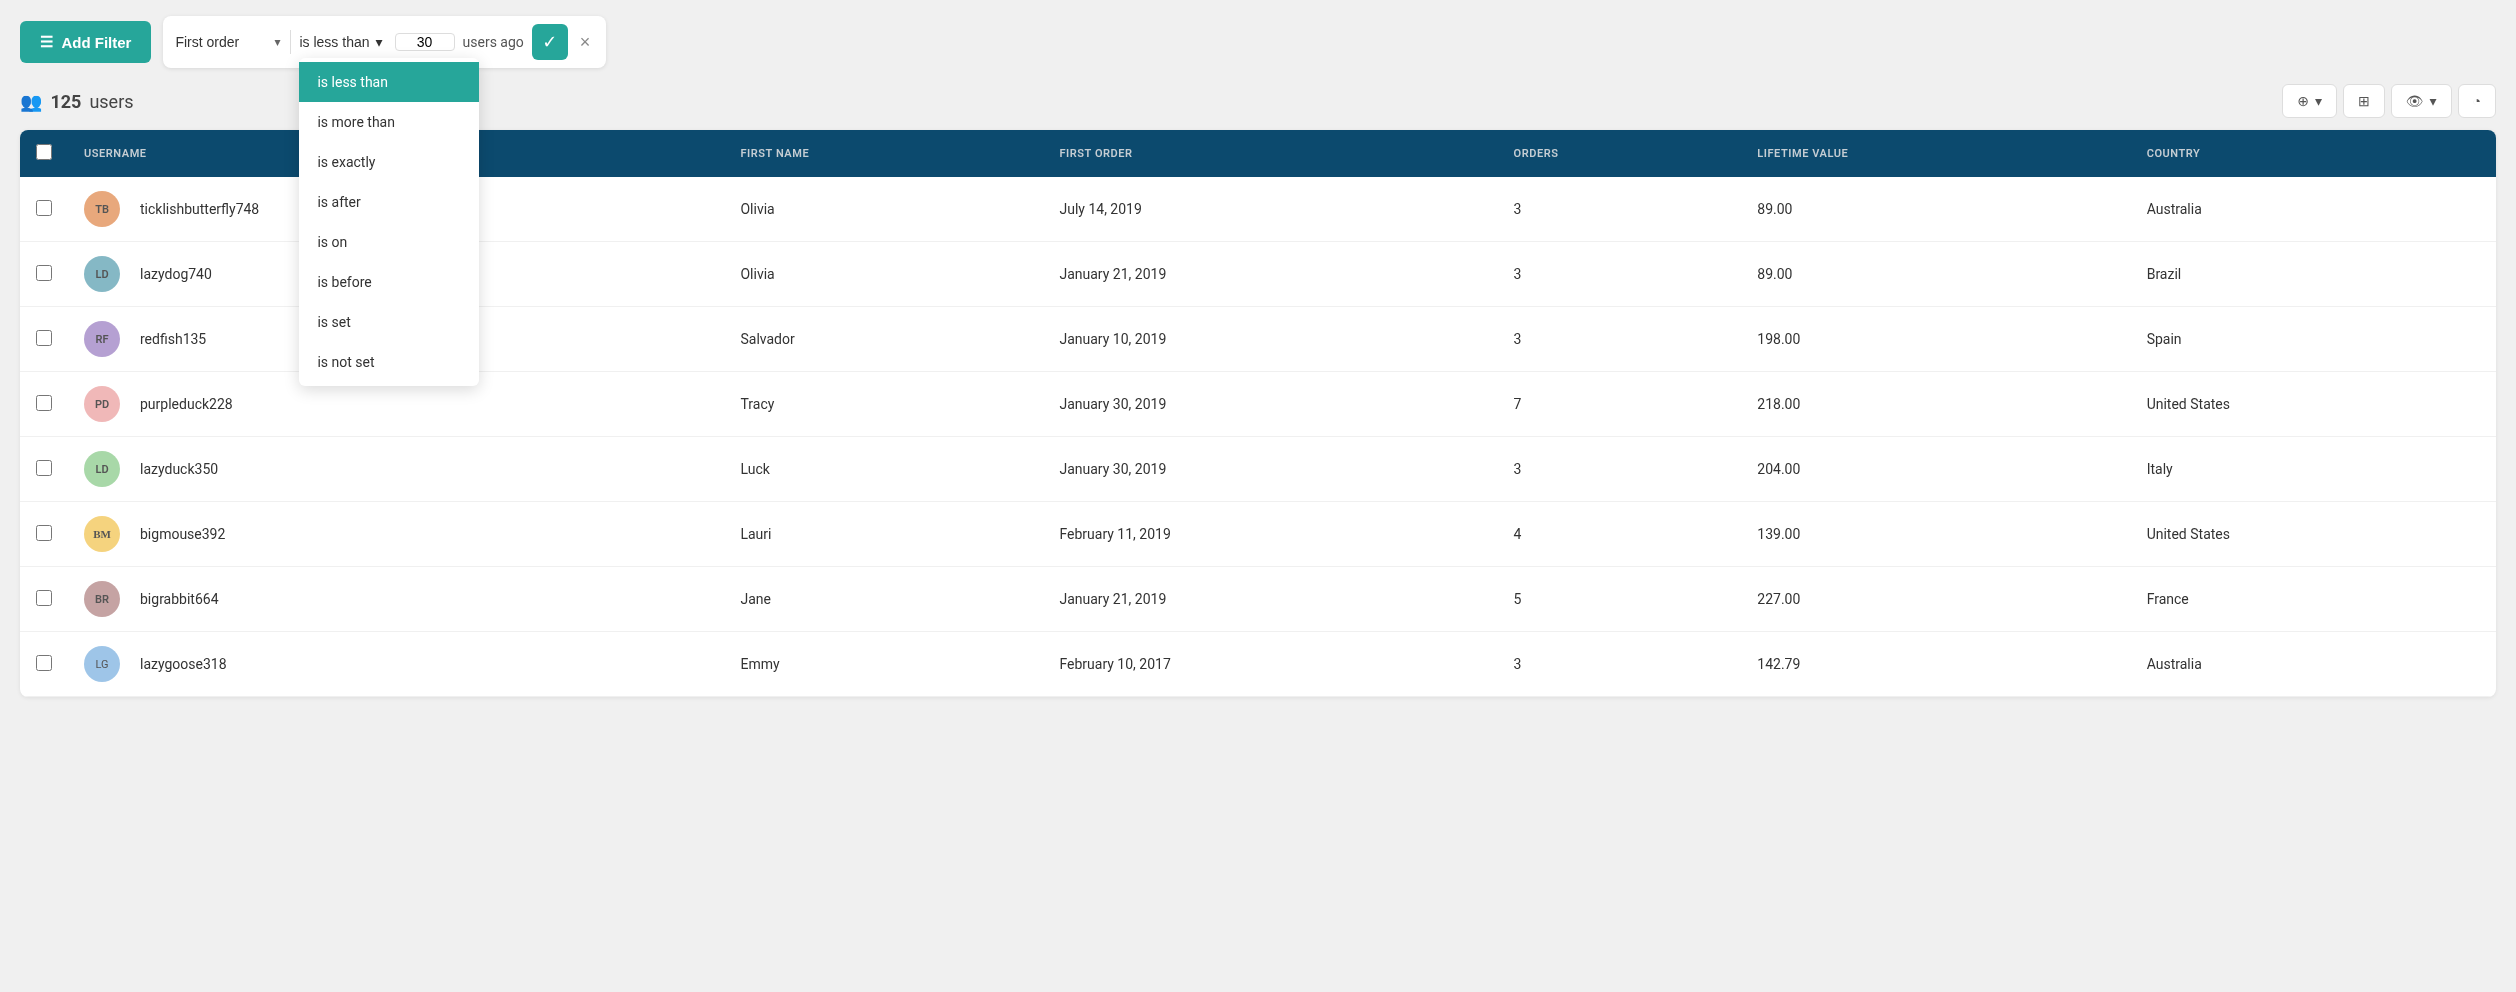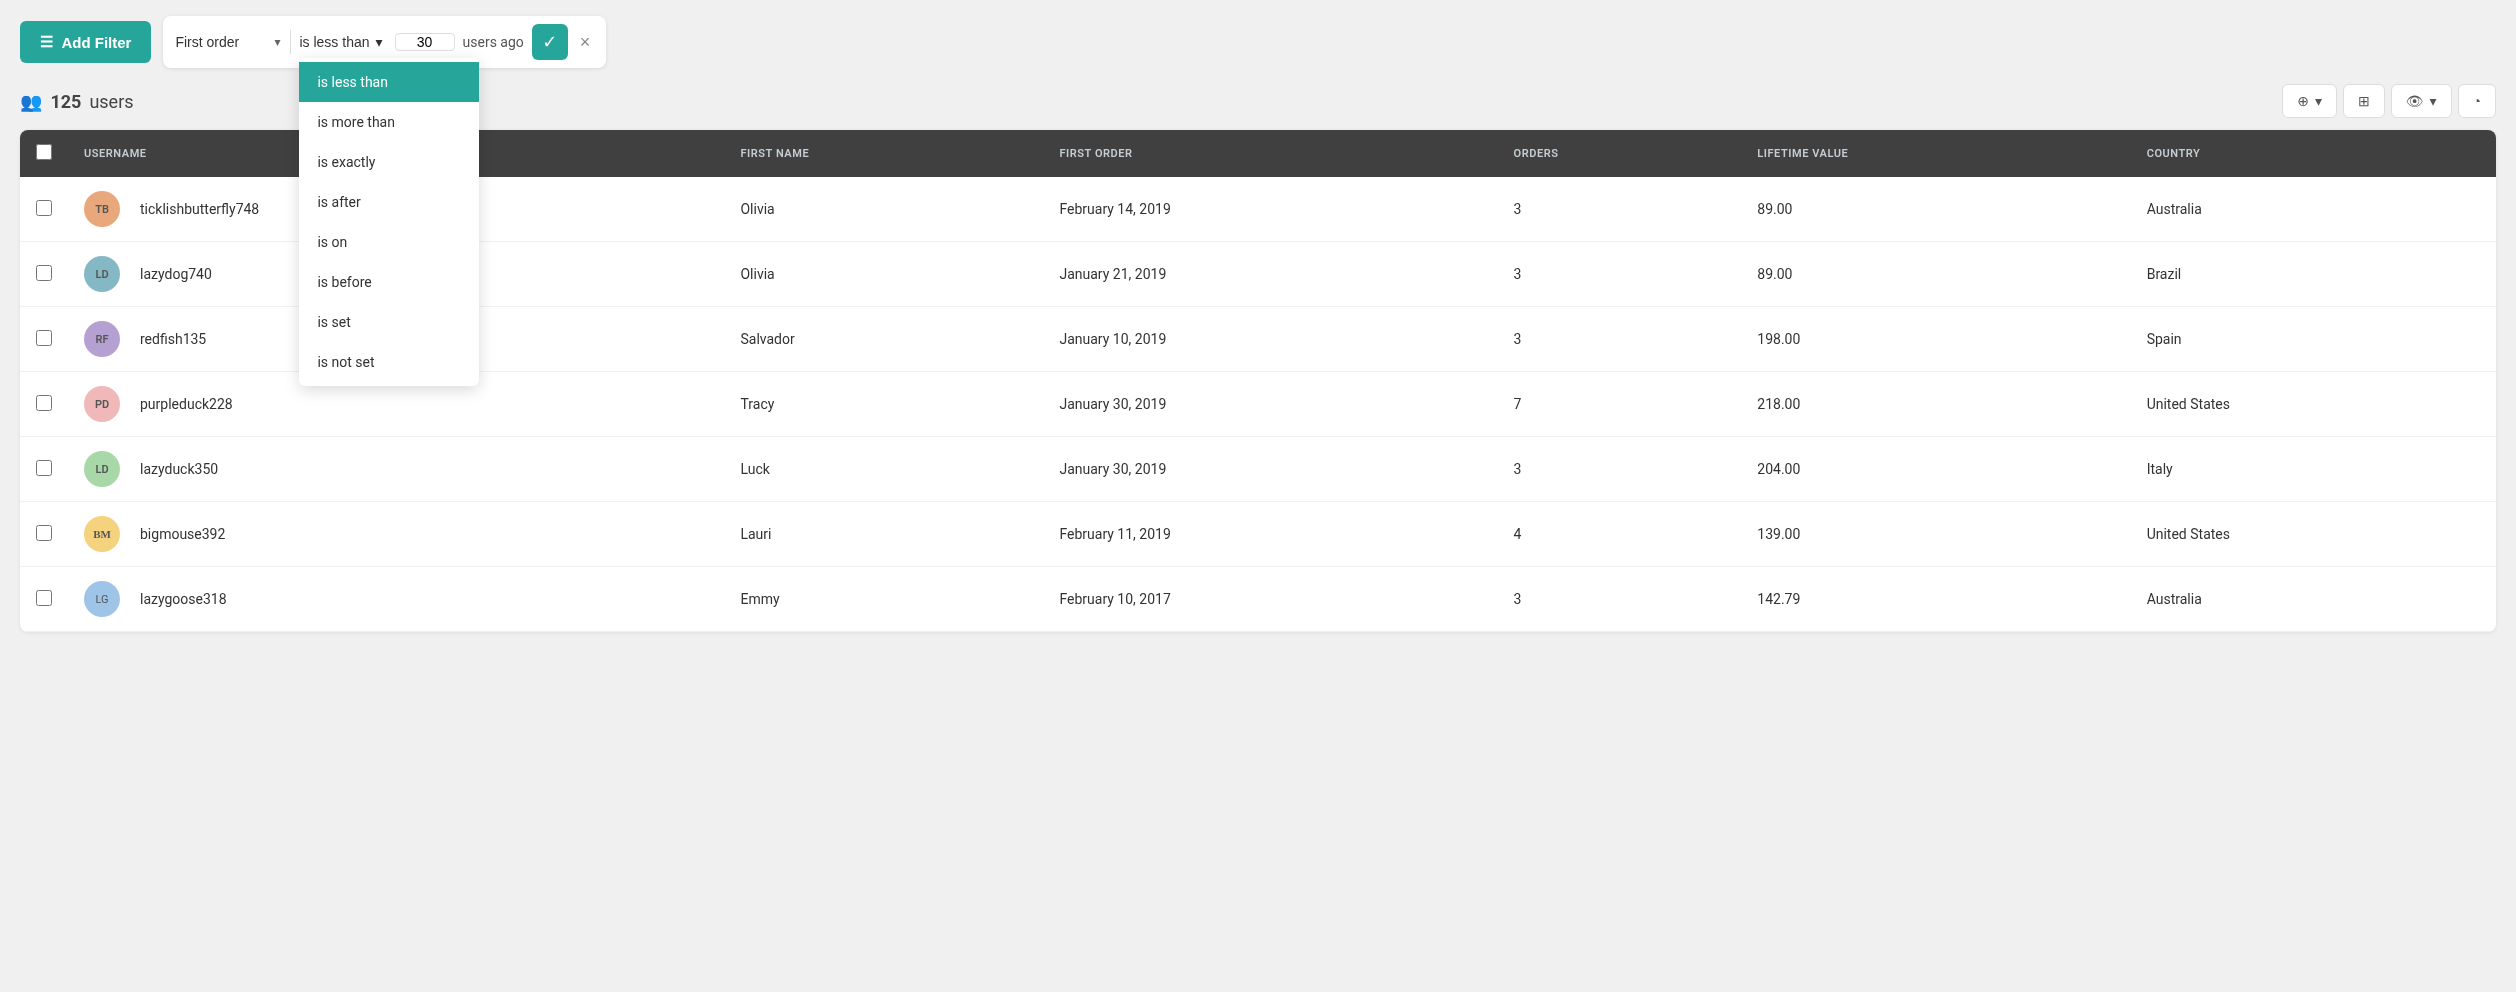--- a/index.html
+++ b/index.html
@@ -178,21 +178,21 @@
     
     .data-table {
       width: 100%;
       border-collapse: collapse;
       background: white;
       border-radius: 8px;
       overflow: hidden;
       box-shadow: 0 1px 4px rgba(0,0,0,0.08);
     }
     .data-table thead tr {
-      background: #404040;
+      background: #0c4a6e;
       color: #c5cdd3;
       font-size: 11px;
       text-transform: uppercase;
       letter-spacing: 0.05em;
     }
     .data-table thead th {
       padding: 14px 16px;
       text-align: left;
       font-weight: 600;
     }
@@ -333,21 +333,21 @@
     <td class="checkbox-cell">
       <input type="checkbox" style="">
     </td>
     <td>
       <div class="user-cell">
         <div class="avatar" style="background:#e8a87c; font-size:11px; font-weight:600; color:#555;">TB</div>
         <span>ticklishbutterfly748</span>
       </div>
     </td>
     <td>Olivia</td>
-    <td>February 14, 2019</td>
+    <td>July 14, 2019</td>
     <td>3</td>
     <td>89.00</td>
     <td>Australia</td>
   </tr>
         <tr>
     <td class="checkbox-cell">
       <input type="checkbox" style="">
     </td>
     <td>
       <div class="user-cell">
@@ -424,20 +424,36 @@
     <td>4</td>
     <td>139.00</td>
     <td>United States</td>
   </tr>
         <tr>
     <td class="checkbox-cell">
       <input type="checkbox" style="">
     </td>
     <td>
       <div class="user-cell">
+        <div class="avatar" style="background:#c5a3a3; font-size:11px; font-weight:600; color:#555;">BR</div>
+        <span>bigrabbit664</span>
+      </div>
+    </td>
+    <td>Jane</td>
+    <td>January 21, 2019</td>
+    <td>5</td>
+    <td>227.00</td>
+    <td>France</td>
+  </tr>
+        <tr>
+    <td class="checkbox-cell">
+      <input type="checkbox" style="">
+    </td>
+    <td>
+      <div class="user-cell">
         <div class="avatar" style="background:#9ec5e8; font-size:11px; font-weight:400; color:#555;">LG</div>
         <span>lazygoose318</span>
       </div>
     </td>
     <td>Emmy</td>
     <td>February 10, 2017</td>
     <td>3</td>
     <td>142.79</td>
     <td>Australia</td>
   </tr>

